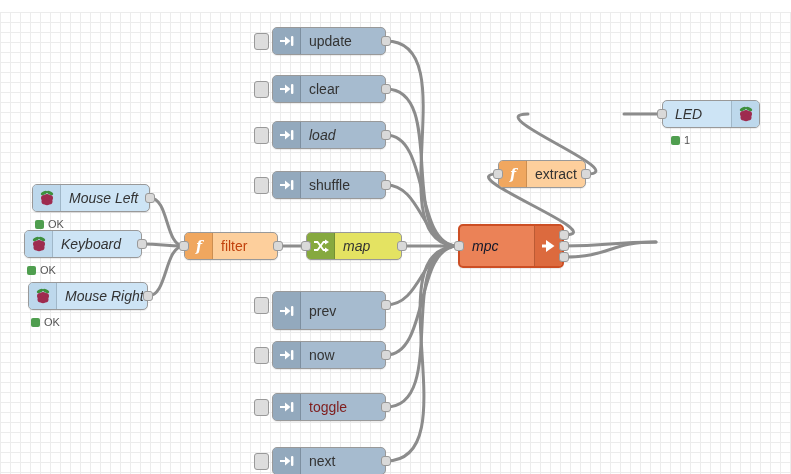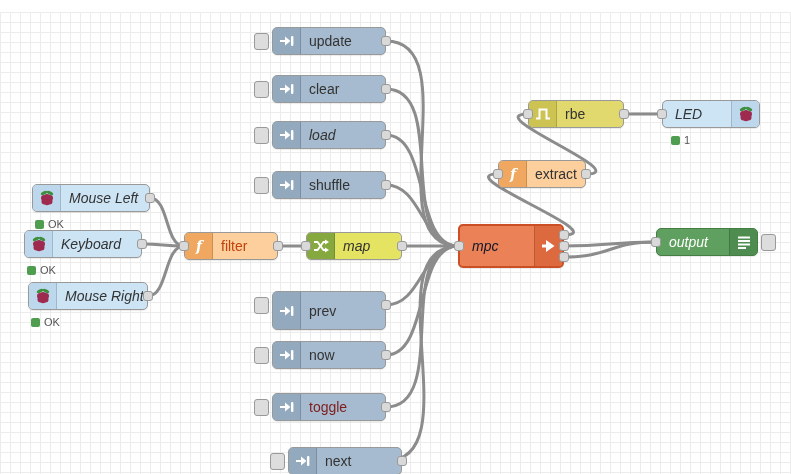--- a/index.html
+++ b/index.html
@@ -151,21 +151,21 @@
           <svg width="16" height="16" viewBox="0 0 16 16">
             <path d="M1 8h6" stroke="#fff" stroke-width="2" fill="none"></path>
             <path d="M6 3.5L11.5 8L6 12.5z" fill="#fff"></path>
             <rect x="12" y="3" width="2.4" height="10" rx="1" fill="#fff"></rect>
           </svg>
         </div>
         <span class="node-label" style="color: #7f1d1d; left: 36px;">toggle</span>
         <div class="nbtn" style="background: rgb(221, 221, 221); border: 1px solid rgb(153, 153, 153); top: 4.5px; left: -19px;"></div>
         <div class="port" style="background: rgb(217, 217, 217); border: 1px solid rgb(153, 153, 153); left: 108px; top: 8px;"></div>
       </div>
-      <div class="node" style="left: 288px; top: 435px; width: 114px; height: 28px; background: rgb(166, 187, 207); border-color: rgb(153, 153, 153);">
+      <div class="node" style="left: 272px; top: 435px; width: 114px; height: 28px; background: rgb(166, 187, 207); border-color: rgb(153, 153, 153);">
         <div class="icon-area left" style="background: rgb(147, 169, 189);">
           <svg width="16" height="16" viewBox="0 0 16 16">
             <path d="M1 8h6" stroke="#fff" stroke-width="2" fill="none"></path>
             <path d="M6 3.5L11.5 8L6 12.5z" fill="#fff"></path>
             <rect x="12" y="3" width="2.4" height="10" rx="1" fill="#fff"></rect>
           </svg>
         </div>
         <span class="node-label" style="color: rgb(51, 51, 51); left: 36px;">next</span>
         <div class="nbtn" style="background: rgb(221, 221, 221); border: 1px solid rgb(153, 153, 153); top: 4.5px; left: -19px;"></div>
         <div class="port" style="background: rgb(217, 217, 217); border: 1px solid rgb(153, 153, 153); left: 108px; top: 8px;"></div>
@@ -271,56 +271,34 @@
       <div class="node" style="left: 498px; top: 148px; width: 88px; height: 28px; background: rgb(253, 207, 156); border-color: rgb(153, 153, 153);">
         <div class="icon-area left" style="background: rgb(240, 167, 95);">
           <svg width="18" height="18" viewBox="0 0 18 18">
             <text x="9" y="13.5" text-anchor="middle" font-family="DejaVu Serif, serif" font-style="italic" font-weight="bold" font-size="14" fill="#fff">f</text>
           </svg>
         </div>
         <span class="node-label" style="color: rgb(51, 51, 51); left: 36px;">extract</span>
         <div class="port" style="background: rgb(217, 217, 217); border: 1px solid rgb(153, 153, 153); left: -6px; top: 8px;"></div>
         <div class="port" style="background: rgb(217, 217, 217); border: 1px solid rgb(153, 153, 153); left: 82px; top: 8px;"></div>
       </div>
-      <div class="node" style="left: 528px; top: 88px; width: 96px; height: 28px; background: rgb(226, 217, 110); border-color: rgb(153, 153, 153);">
-        <div class="icon-area left" style="background: rgb(205, 195, 83);">
-          <svg width="16" height="16" viewBox="0 0 16 16">
-            <path d="M1 12.5h3.5V3.5h7v9H15" stroke="#fff" stroke-width="2" fill="none"></path>
-          </svg>
-        </div>
-        <span class="node-label" style="color: rgb(51, 51, 51); left: 36px;">rbe</span>
-        <div class="port" style="background: rgb(217, 217, 217); border: 1px solid rgb(153, 153, 153); left: -6px; top: 8px;"></div>
-        <div class="port" style="background: rgb(217, 217, 217); border: 1px solid rgb(153, 153, 153); left: 90px; top: 8px;"></div>
-      </div>
       <div class="node" style="left: 662px; top: 88px; width: 98px; height: 28px; background: rgb(205, 228, 245); border-color: rgb(153, 153, 153);">
         <div class="icon-area right" style="background: rgb(189, 216, 236);">
           <svg width="18" height="18" viewBox="0 0 18 18">
             <ellipse cx="6" cy="4" rx="3.4" ry="1.6" fill="#3d8f3d" transform="rotate(-25 6 4)"></ellipse>
             <ellipse cx="12" cy="4" rx="3.4" ry="1.6" fill="#3d8f3d" transform="rotate(25 12 4)"></ellipse>
             <circle cx="6" cy="9" r="3" fill="#9e2b4f"></circle>
             <circle cx="12" cy="9" r="3" fill="#9e2b4f"></circle>
             <circle cx="9" cy="8" r="3" fill="#9e2b4f"></circle>
             <circle cx="6.5" cy="12.5" r="3" fill="#9e2b4f"></circle>
             <circle cx="11.5" cy="12.5" r="3" fill="#9e2b4f"></circle>
             <circle cx="9" cy="13.5" r="2.8" fill="#9e2b4f"></circle>
           </svg>
         </div>
         <span class="node-label" style="color: rgb(51, 51, 51); font-style: italic; left: 12px;">LED</span>
         <div class="port" style="background: rgb(217, 217, 217); border: 1px solid rgb(153, 153, 153); left: -6px; top: 8px;"></div>
         <div class="status" style="left: 8px; top: 33px; color: rgb(85, 85, 85);">
           <span class="status-dot" style="background: rgb(79, 158, 79);"></span>
           <span>1</span>
         </div>
       </div>
-      <div class="node" style="left: 656px; top: 216px; width: 102px; height: 28px; background: rgb(95, 159, 95); border-color: rgb(68, 126, 68);">
-        <div class="icon-area right" style="background: rgb(79, 140, 79);">
-          <svg width="16" height="16" viewBox="0 0 16 16">
-            <g stroke="#fff" stroke-width="1.8" fill="none">
-              <path d="M2 3.5h12M2 7h12M2 10.5h12M2 14h8"></path>
-            </g>
-          </svg>
-        </div>
-        <span class="node-label" style="color: rgb(255, 255, 255); font-style: italic; left: 12px;">output</span>
-        <div class="nbtn" style="background: rgb(221, 221, 221); border: 1px solid rgb(153, 153, 153); top: 4.5px; right: -19px;"></div>
-        <div class="port" style="background: rgb(217, 217, 217); border: 1px solid rgb(153, 153, 153); left: -6px; top: 8px;"></div>
-      </div>
     </div>
 </div>
 
 </body></html>

